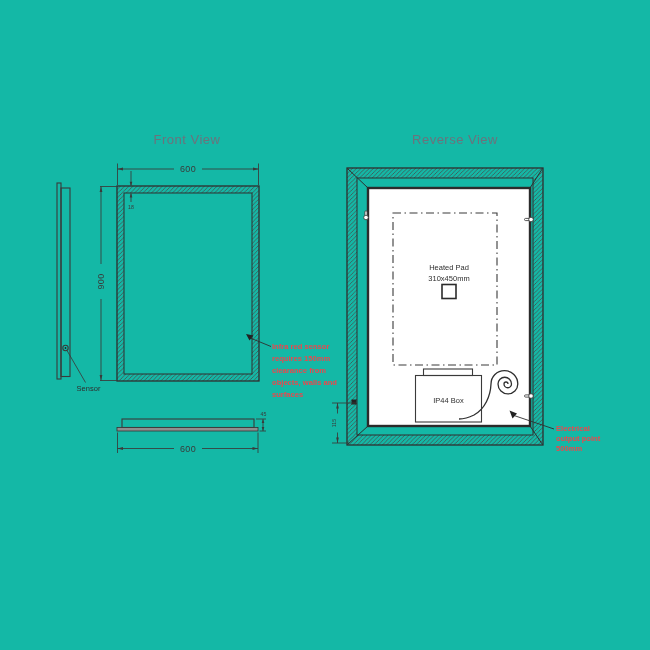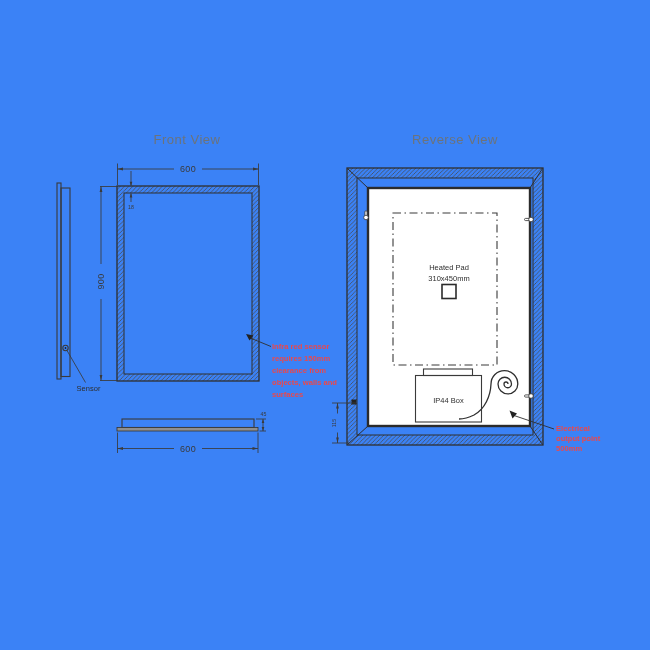--- a/index.html
+++ b/index.html
@@ -1,16 +1,16 @@
 <!DOCTYPE html>
 <html><head>
 <meta charset="utf-8">
 <style>
   html,body{margin:0;padding:0;background:#ffffff;}
-  .stage{position:relative;width:650px;height:650px;background:#3b82f6;overflow:hidden;
+  .stage{position:relative;width:650px;height:650px;background:#14b8a6;overflow:hidden;
          font-family:"Liberation Sans",sans-serif;}
   svg{position:absolute;left:0;top:0;font-family:"Liberation Sans",sans-serif;}
   .ln{stroke:#3a3a3a;stroke-width:1.1;fill:none;}
   .ln-thin{stroke:#3a3a3a;stroke-width:0.85;fill:none;}
   .frame-outline{stroke:#2f2f2f;stroke-width:1.3;fill:none;}
   .frame-inner{stroke:#2f2f2f;stroke-width:1;fill:none;}
   .panel{fill:#ffffff;stroke:#2b2b2b;stroke-width:2.4;}
   .white{fill:#ffffff;}
   .dim-text{font-size:9px;fill:#3a3a3a;text-anchor:middle;letter-spacing:0.4px;}
   .dim-text-sm{font-size:5.2px;fill:#3a3a3a;text-anchor:middle;}

